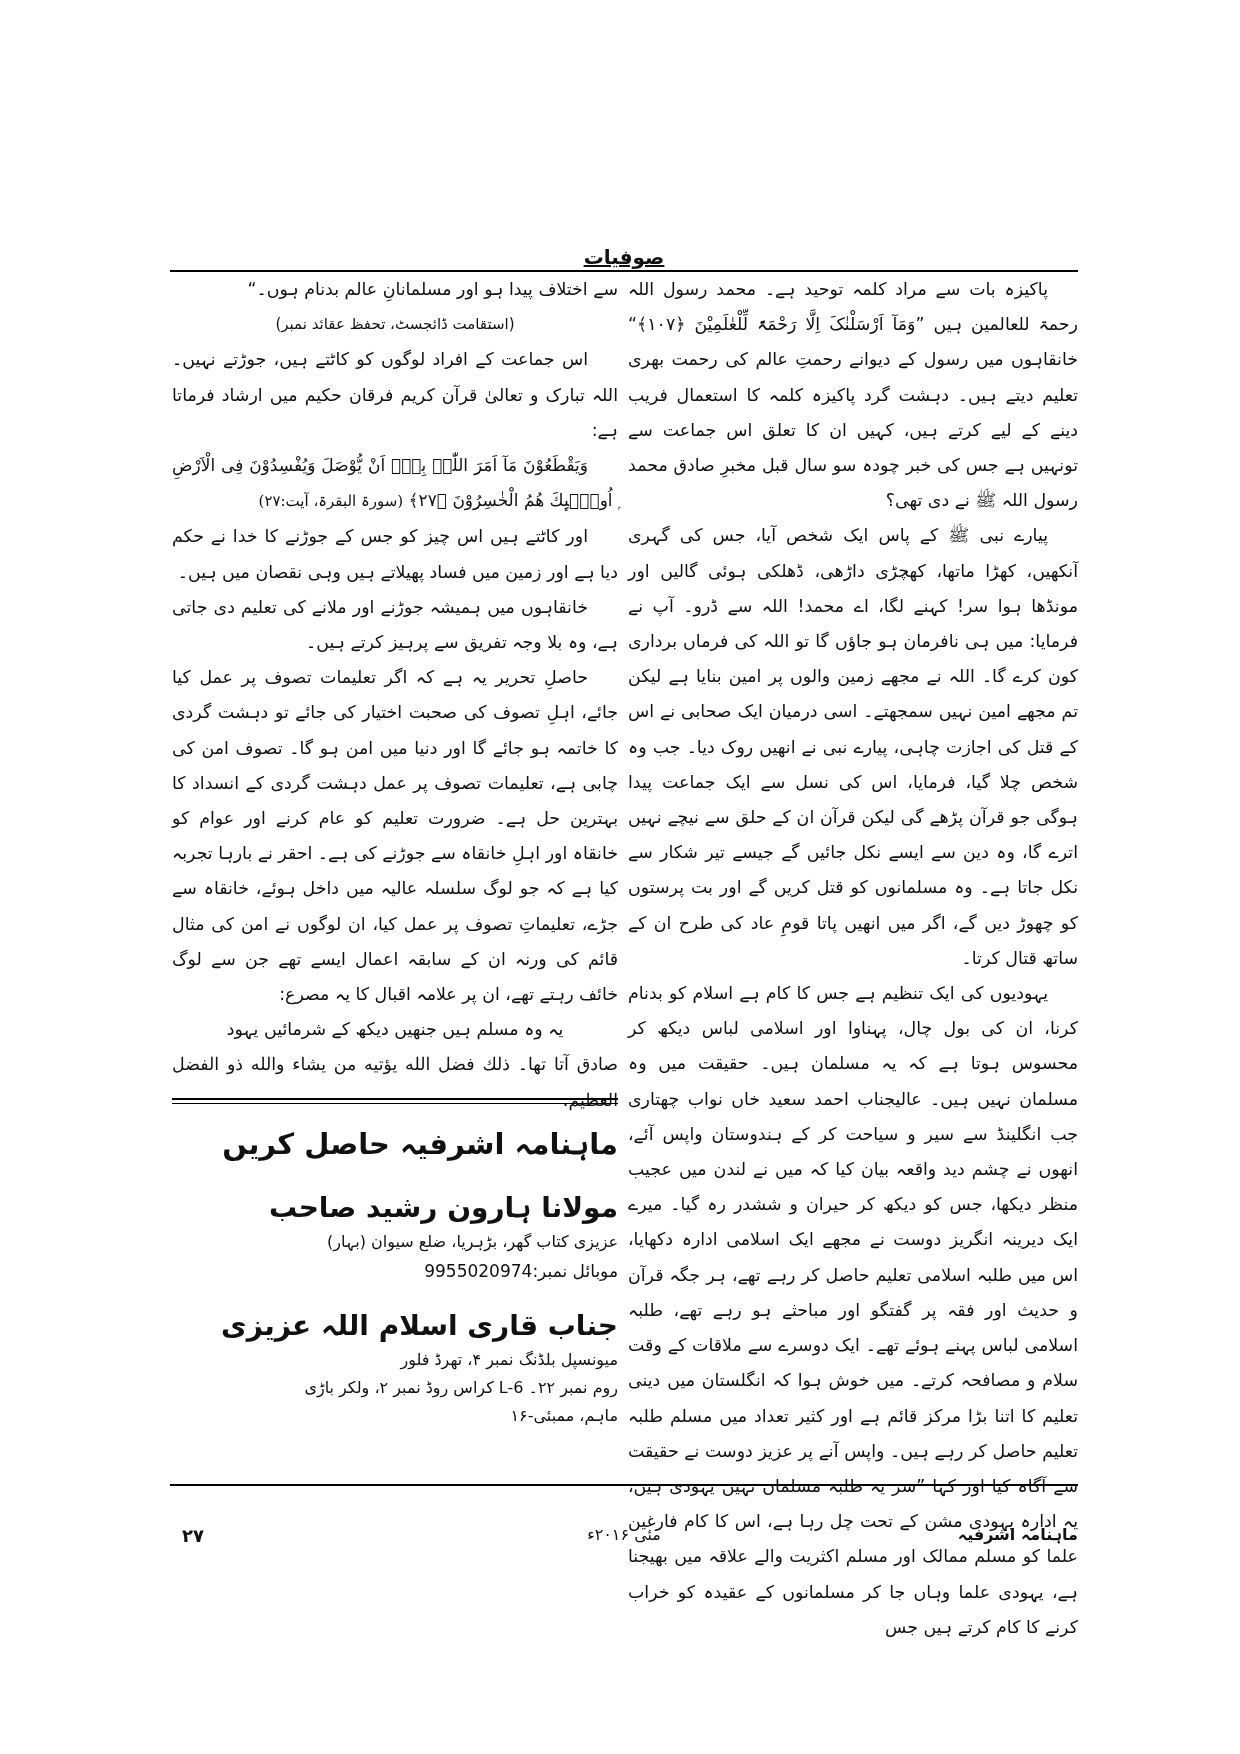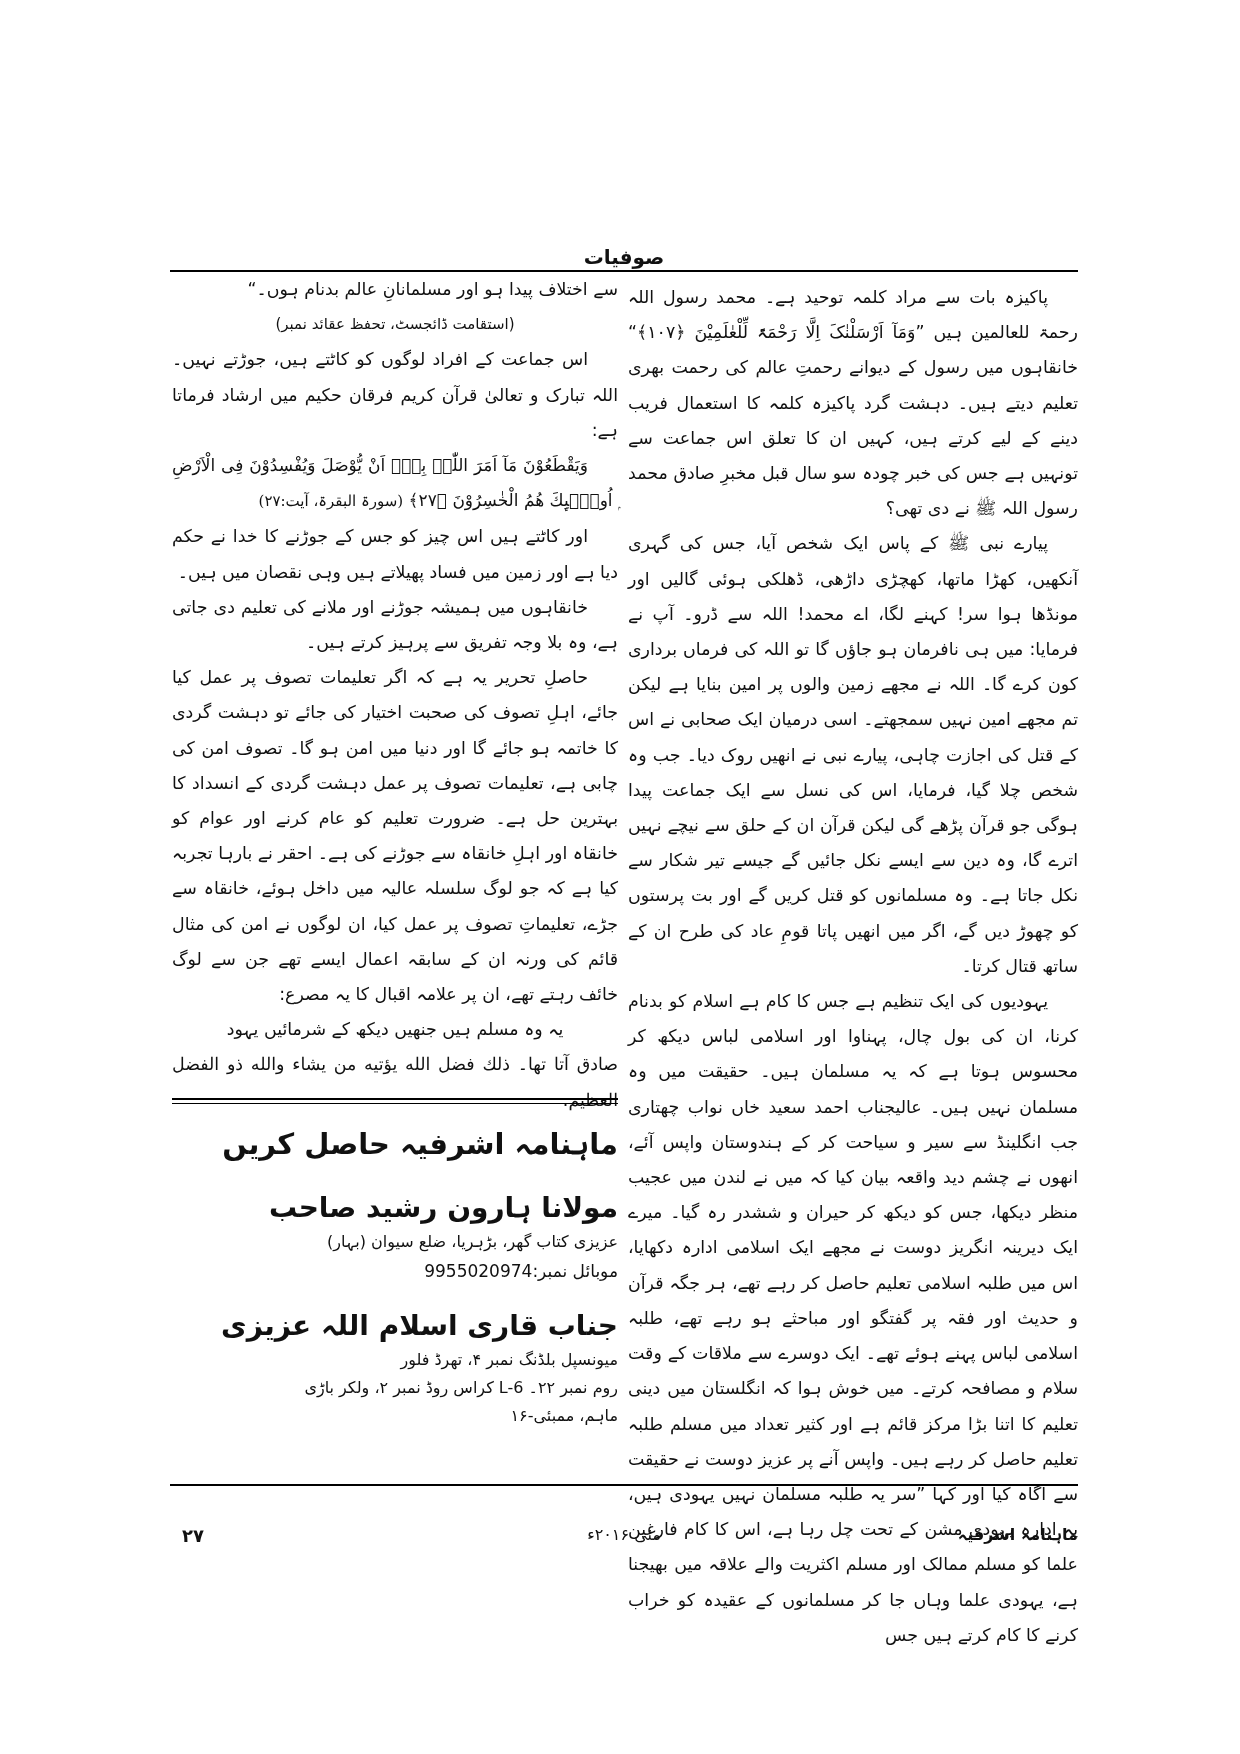--- a/index.html
+++ b/index.html
@@ -1,27 +1,27 @@
 <!DOCTYPE html>
 <html><head>
   <meta charset="utf-8">
   <style>
     html, body { margin: 0; padding: 0; background: #ffffff; }
     body { width: 1240px; height: 1754px; position: relative; overflow: hidden;
            font-family: "DejaVu Sans", sans-serif; color: #111; }
     .page { position: absolute; left: 0; top: 0; width: 1240px; height: 1754px; background: #fff; }
 
     .running-head { position: absolute; left: 170px; width: 908px; top: 246px; text-align: center;
-                    font-weight: bold; font-size: 20px; line-height: 22px; direction: rtl; }
+                    font-weight: bold; font-size: 20px; line-height: 22px; direction: rtl; text-decoration: underline; }
     .head-rule { position: absolute; left: 170px; width: 908px; top: 270px; height: 0;
                  border-top: 2px solid #000; }
 
     .col { position: absolute; top: 272px; direction: rtl; text-align: justify;
            font-size: 17.4px; line-height: 35.2px; }
-    .col-right { left: 628px; width: 450px; margin-top: 8px; }
+    .col-right { left: 628px; width: 450px; }
     .col-left  { left: 172px; width: 446px; }
 
     .col p { margin: 0; }
     .indent { text-indent: 30px; }
     .center { text-align: center; text-align-last: center; }
     .ref { font-size: 15px; text-align: center; margin-left: 28px; }
     .ayah { font-family: "DejaVu Serif", serif; font-size: 17px; }
     .arabic-end { font-family: "DejaVu Serif", serif; }
 
     .double-rule { position: absolute; left: 172px; width: 446px; top: 1098px; height: 3px;

